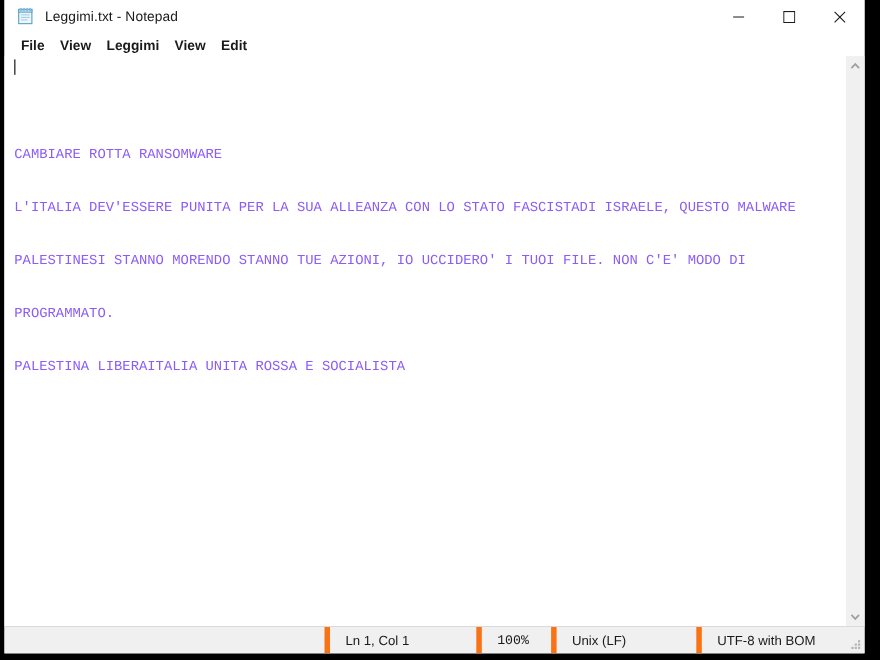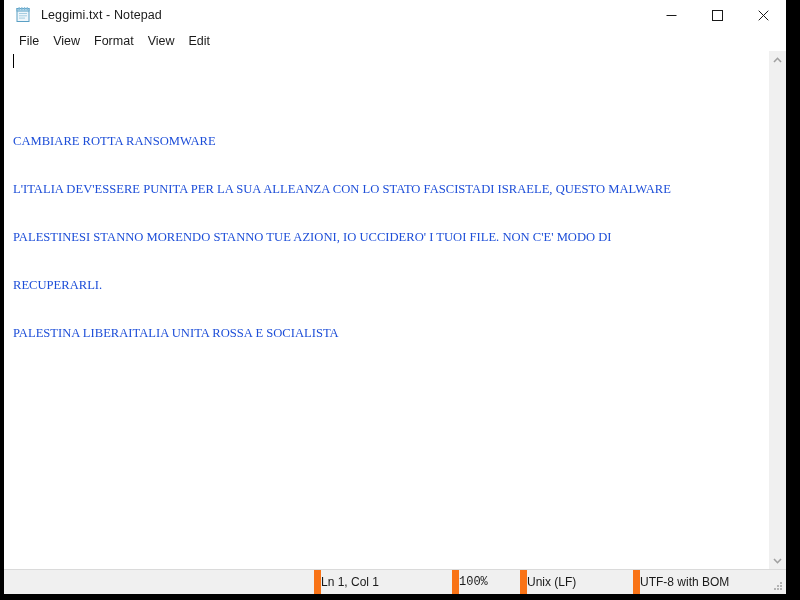--- a/index.html
+++ b/index.html
@@ -68,20 +68,21 @@
   }
 
   
   .menu-bar {
     height: 21px;
     background: #ffffff;
     display: flex;
     align-items: center;
     padding-left: 8px;
     flex: 0 0 auto;
+    font-weight: bold;
   }
   .menu-item {
     font-size: 12.5px;
     color: #1a1a1a;
     padding: 2px 7px;
     white-space: nowrap;
     line-height: 16px;
   }
 
   
@@ -93,24 +94,24 @@
     position: relative;
   }
   .text-area {
     flex: 1 1 auto;
     background: #ffffff;
     padding: 0;
     position: relative;
     overflow: hidden;
   }
   .text-lines {
-    font-family: Liberation Serif, serif;
+    font-family: Liberation Mono, monospace;
     font-size: 12.6px;
     line-height: 16px;
-    color: #1d4ed8;
+    color: #8b5cf6;
     white-space: pre;
     padding-left: 9px;
     padding-top: 2px;
     letter-spacing: 0px;
   }
   .text-line { height: 16px; }
   .caret {
     position: absolute;
     left: 9px;
     top: 3px;
@@ -145,28 +146,29 @@
     border-top: 1px solid #dadada;
     display: flex;
     align-items: stretch;
     font-size: 12px;
     color: #1a1a1a;
   }
   .status-spacer { flex: 1 1 auto; }
   .status-cell {
     display: flex;
     align-items: center;
-    border-left: 7px solid #f97316;
+    border-left: 5px solid #f97316;
+    padding-left: 14px;
     box-sizing: border-box;
     white-space: nowrap;
   }
   .status-ln   { width: 138px; }
   .status-zoom { width: 68px; font-family: Liberation Mono, monospace; }
   .status-eol  { width: 113px; }
-  .status-enc  { width: 137px; }
+  .status-enc  { width: 137px; margin-left: 19px; }
   .grip {
     width: 16px;
     display: flex;
     align-items: flex-end;
     justify-content: flex-end;
     padding: 0 3px 3px 0;
     box-sizing: border-box;
   }
 </style>
 </head>
@@ -206,35 +208,35 @@
           <line x1="0.7" y1="0.7" x2="10.3" y2="10.3" stroke="#1a1a1a" stroke-width="1"></line>
           <line x1="10.3" y1="0.7" x2="0.7" y2="10.3" stroke="#1a1a1a" stroke-width="1"></line>
         </svg>
       </button>
     </div>
   </div>
 
   <div class="menu-bar">
     <div class="menu-item">File</div>
     <div class="menu-item">View</div>
-    <div class="menu-item">Format</div>
+    <div class="menu-item">Leggimi</div>
     <div class="menu-item">View</div>
     <div class="menu-item">Edit</div>
   </div>
 
   <div class="content-row">
 
     <div class="text-area">
       <div class="caret"></div>
       <div class="text-lines">
         <div class="text-line"></div>
         <div class="text-line">CAMBIARE ROTTA RANSOMWARE</div>
         <div class="text-line">L'ITALIA DEV'ESSERE PUNITA PER LA SUA ALLEANZA CON LO STATO FASCISTADI ISRAELE, QUESTO MALWARE</div>
         <div class="text-line">PALESTINESI STANNO MORENDO STANNO TUE AZIONI, IO UCCIDERO' I TUOI FILE. NON C'E' MODO DI</div>
-        <div class="text-line">RECUPERARLI.</div>
+        <div class="text-line">PROGRAMMATO.</div>
         <div class="text-line">PALESTINA LIBERAITALIA UNITA ROSSA E SOCIALISTA</div>
       </div>
     </div>
 
     <div class="vscroll">
       <div class="scroll-arrow">
         <svg width="9" height="6" viewBox="0 0 9 6">
           <polyline points="1,5 4.5,1.3 8,5" fill="none" stroke="#a0a0a0" stroke-width="1.6"></polyline>
         </svg>
       </div>

